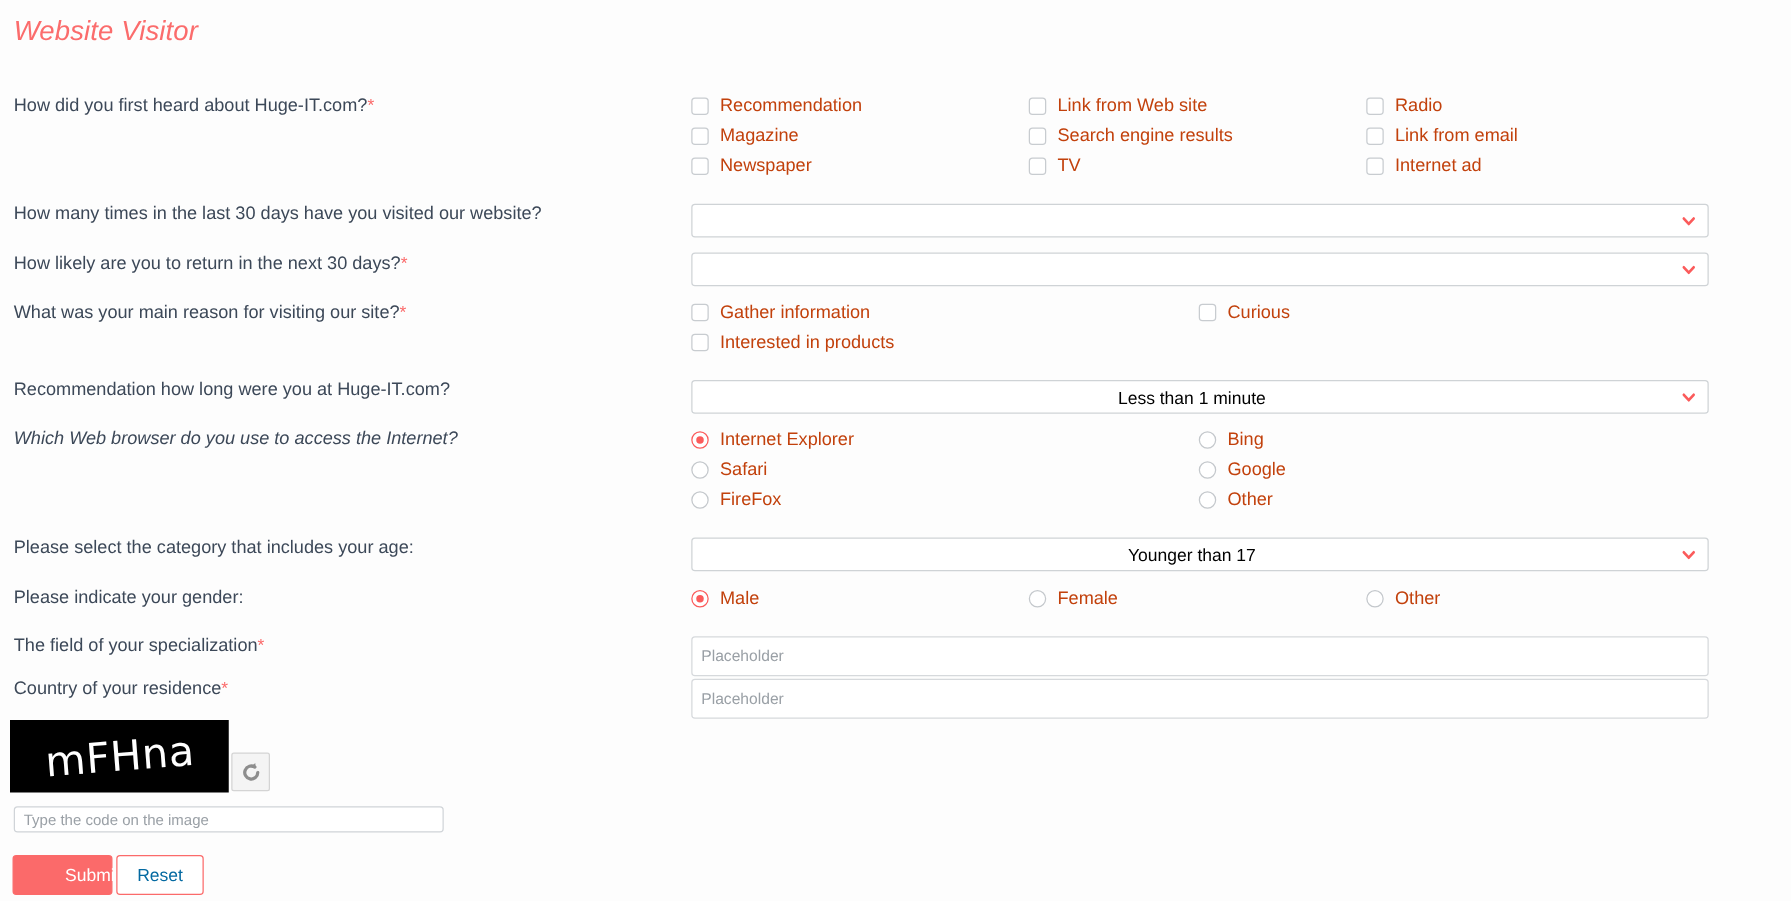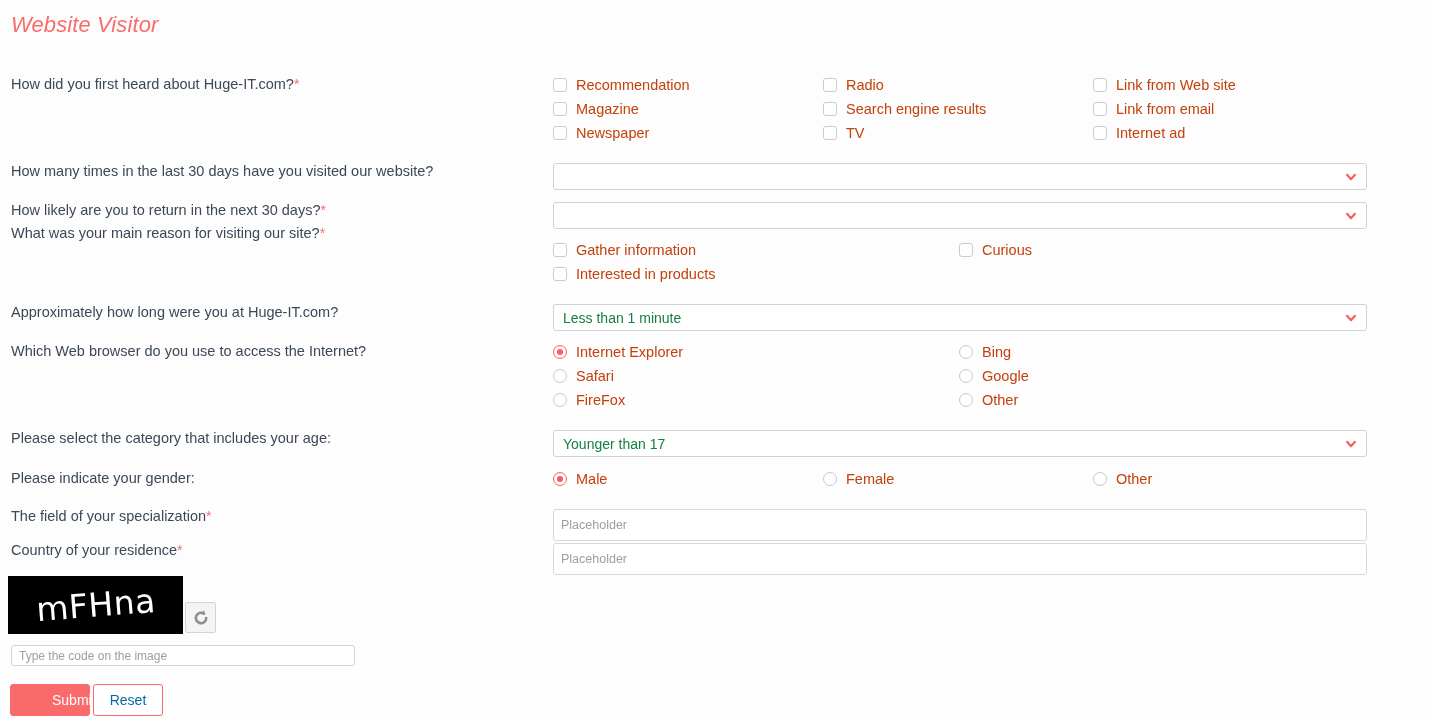--- a/index.html
+++ b/index.html
@@ -94,22 +94,23 @@
     left: 553px;
     width: 814px;
     height: 27px;
     background: #fff;
     border: 1px solid #cfd3d6;
     border-radius: 3px;
     display: flex;
     align-items: center;
     padding: 0 8px 0 9px;
     font-size: 14px;
-    color: #15803d;
-    cursor: pointer;
+    color: #000000;
+    cursor: pointer;
+    text-align: center;
   }
   .select-ctl .sel-val { flex: 1 1 auto; white-space: nowrap; overflow: hidden; }
   .chev { width: 14px; height: 14px; flex: 0 0 auto; }
 
   
   .txt-input {
     position: absolute;
     left: 553px;
     width: 814px;
     height: 22px;
@@ -204,25 +205,25 @@
   <div class="q-label" style="top:75px;">
     <span>How did you first heard about Huge-IT.com?</span><span class="req">*</span>
   </div>
   <div class="opt-grid three" style="top:73px;">
     <div class="opt">
       <span class="cb"></span>
       <span>Recommendation</span>
     </div>
     <div class="opt">
       <span class="cb"></span>
+      <span>Link from Web site</span>
+    </div>
+    <div class="opt">
+      <span class="cb"></span>
       <span>Radio</span>
-    </div>
-    <div class="opt">
-      <span class="cb"></span>
-      <span>Link from Web site</span>
     </div>
     <div class="opt">
       <span class="cb"></span>
       <span>Magazine</span>
     </div>
     <div class="opt">
       <span class="cb"></span>
       <span>Search engine results</span>
     </div>
     <div class="opt">
@@ -256,49 +257,49 @@
   <div class="q-label" style="top:201px;">
     <span>How likely are you to return in the next 30 days?</span><span class="req">*</span>
   </div>
   <div class="select-ctl" style="top:202px;">
     <span class="sel-val"></span>
     <svg class="chev" viewBox="0 0 16 16">
       <path d="M3.5 5.5 L8 10.5 L12.5 5.5" fill="none" stroke="#fb5b5b" stroke-width="2.4" stroke-linecap="round" stroke-linejoin="round"></path>
     </svg>
   </div>
 
-  <div class="q-label" style="top:224px;">
+  <div class="q-label" style="top:240px;">
     <span>What was your main reason for visiting our site?</span><span class="req">*</span>
   </div>
   <div class="opt-grid two" style="top:238px;">
     <div class="opt">
       <span class="cb"></span>
       <span>Gather information</span>
     </div>
     <div class="opt">
       <span class="cb"></span>
       <span>Curious</span>
     </div>
     <div class="opt">
       <span class="cb"></span>
       <span>Interested in products</span>
     </div>
   </div>
 
   <div class="q-label" style="top:303px;">
-    <span>Approximately how long were you at Huge-IT.com?</span>
+    <span>Recommendation how long were you at Huge-IT.com?</span>
   </div>
   <div class="select-ctl" style="top:304px;">
     <span class="sel-val">Less than 1 minute</span>
     <svg class="chev" viewBox="0 0 16 16">
       <path d="M3.5 5.5 L8 10.5 L12.5 5.5" fill="none" stroke="#fb5b5b" stroke-width="2.4" stroke-linecap="round" stroke-linejoin="round"></path>
     </svg>
   </div>
 
-  <div class="q-label" style="top:342px;">
+  <div class="q-label" style="top:342px;font-style:italic;">
     <span>Which Web browser do you use to access the Internet?</span>
   </div>
   <div class="opt-grid two" style="top:340px;">
     <div class="opt">
       <span class="rb checked"></span>
       <span>Internet Explorer</span>
     </div>
     <div class="opt">
       <span class="rb"></span>
       <span>Bing</span>

